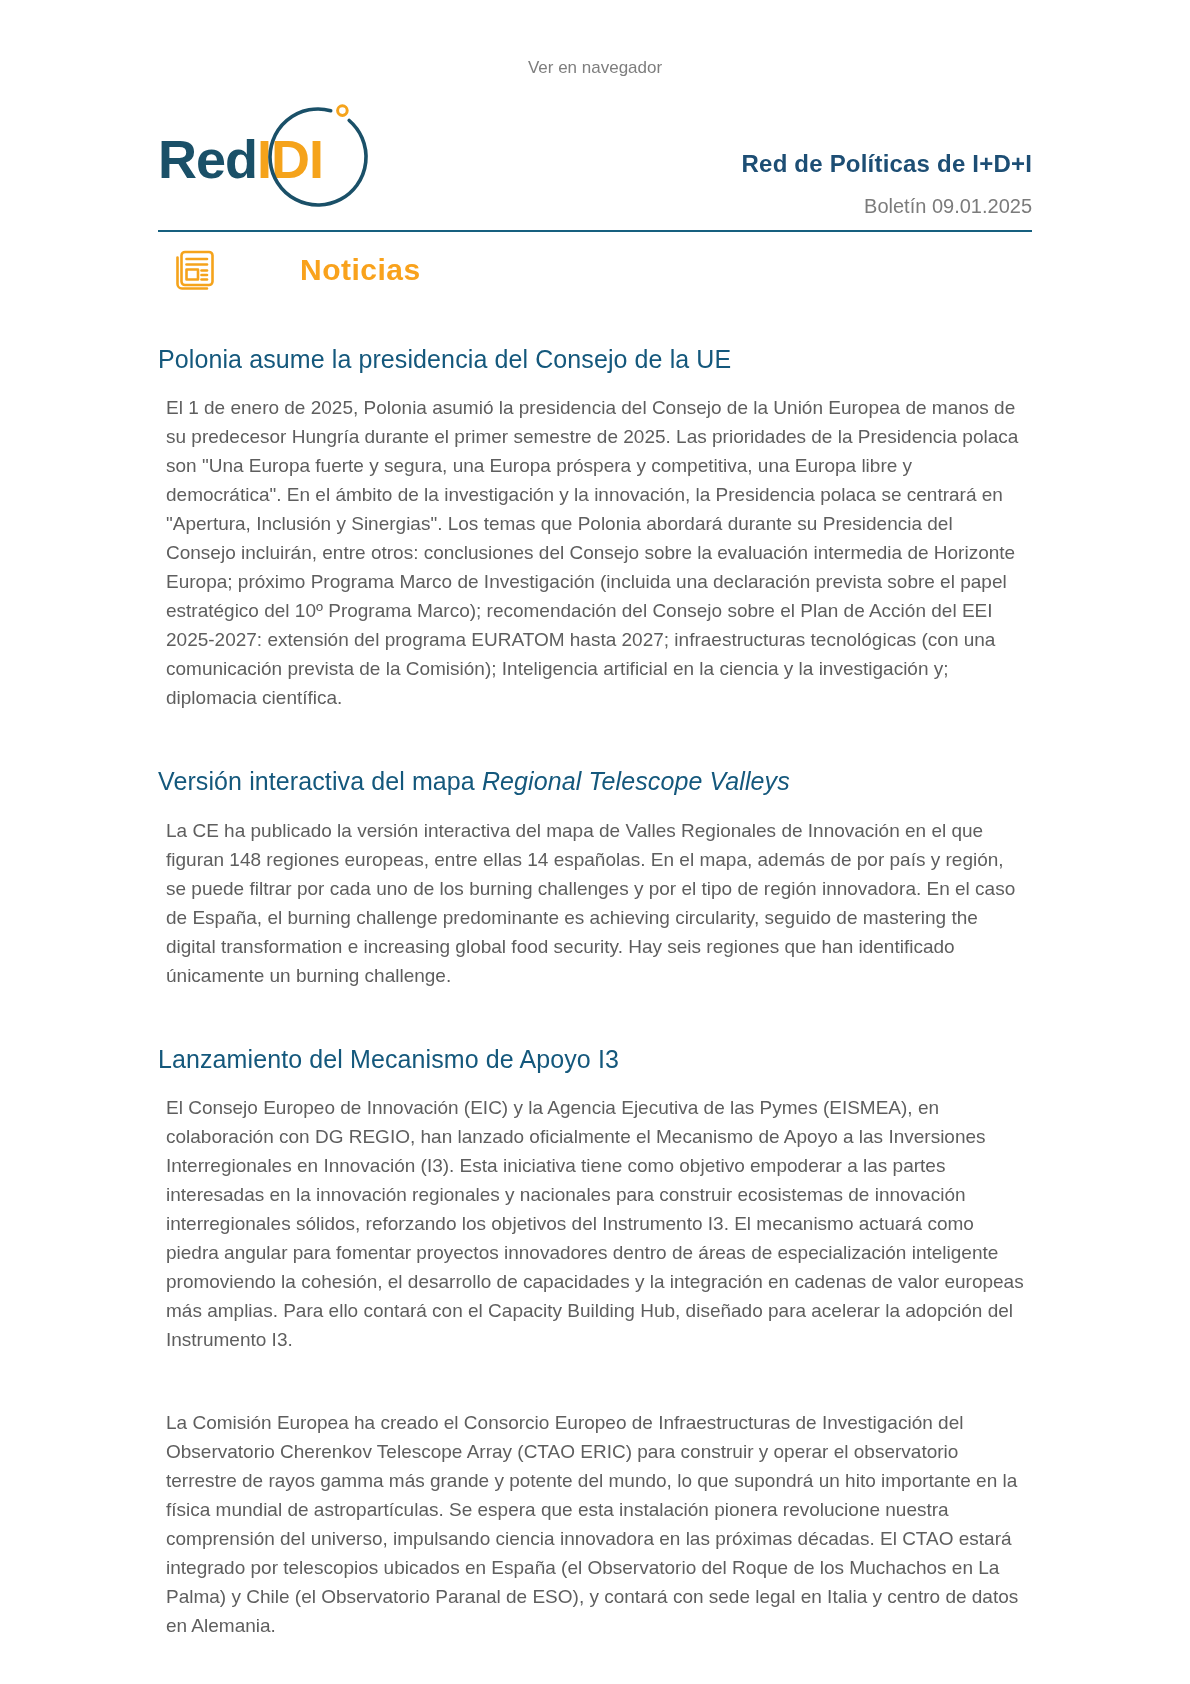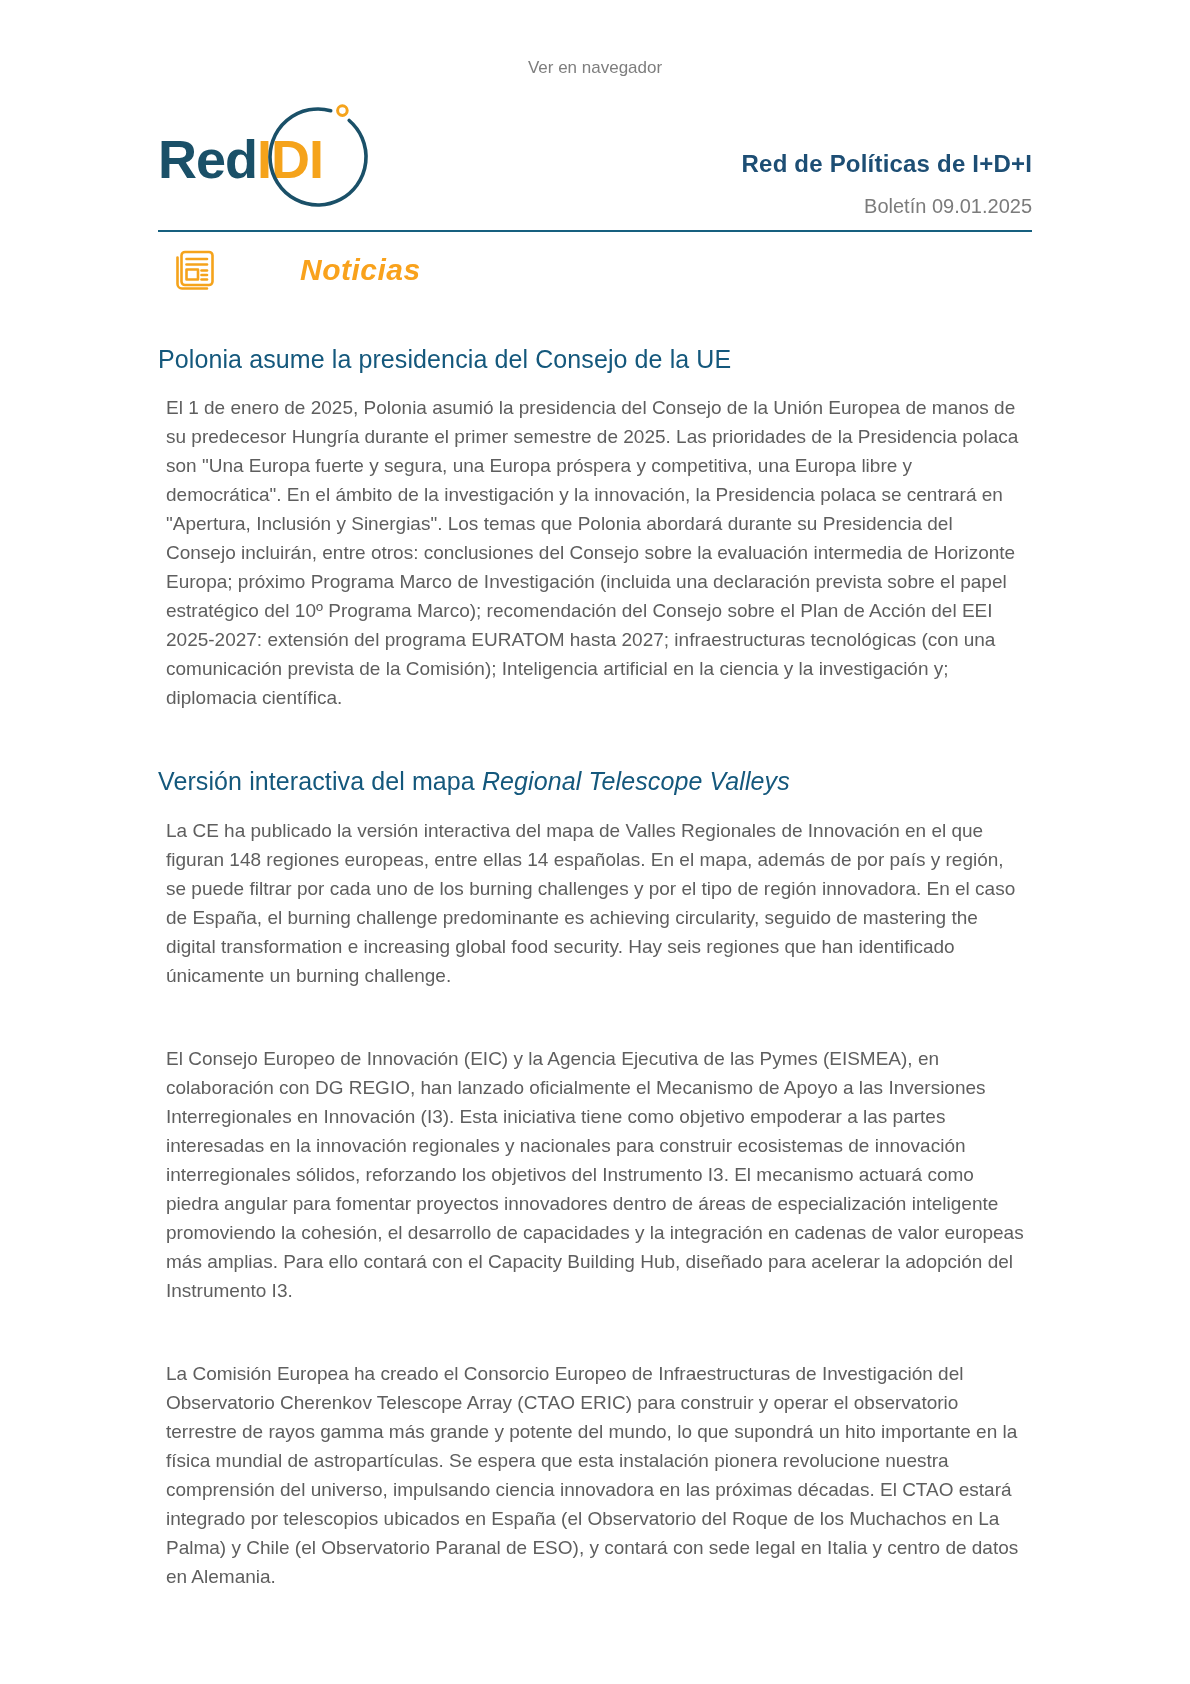--- a/index.html
+++ b/index.html
@@ -74,21 +74,20 @@
     align-items: center;
     padding-left: 12px;
   }
   .news-icon { display: inline-flex; }
   .news-title {
     font-size: 30px;
     font-weight: 600;
     color: #f9a21c;
     letter-spacing: 0.5px;
     margin: 0 0 0 84px;
-    font-style: italic;
   }
 
   
   .article { margin-top: 54px; }
   .article:first-of-type { margin-top: 52px; }
   .article h2 {
     font-size: 25px;
     font-weight: 400;
     color: #14587c;
     letter-spacing: 0.1px;
@@ -150,20 +149,21 @@
     <h2><span>Polonia asume la presidencia del Consejo de la UE</span><span class="it"></span></h2>
     <p>El 1 de enero de 2025, Polonia asumió la presidencia del Consejo de la Unión Europea de manos de su predecesor Hungría durante el primer semestre de 2025. Las prioridades de la Presidencia polaca son "Una Europa fuerte y segura, una Europa próspera y competitiva, una Europa libre y democrática". En el ámbito de la investigación y la innovación, la Presidencia polaca se centrará en "Apertura, Inclusión y Sinergias". Los temas que Polonia abordará durante su Presidencia del Consejo incluirán, entre otros: conclusiones del Consejo sobre la evaluación intermedia de Horizonte Europa; próximo Programa Marco de Investigación (incluida una declaración prevista sobre el papel estratégico del 10º Programa Marco); recomendación del Consejo sobre el Plan de Acción del EEI 2025-2027: extensión del programa EURATOM hasta 2027; infraestructuras tecnológicas (con una comunicación prevista de la Comisión); Inteligencia artificial en la ciencia y la investigación y; diplomacia científica.</p>
   </section>
 
   <section class="article">
     <h2><span>Versión interactiva del mapa </span><span class="it">Regional Telescope Valleys</span></h2>
     <p>La CE ha publicado la versión interactiva del mapa de Valles Regionales de Innovación en el que figuran 148 regiones europeas, entre ellas 14 españolas. En el mapa, además de por país y región, se puede filtrar por cada uno de los burning challenges y por el tipo de región innovadora. En el caso de España, el burning challenge predominante es achieving circularity, seguido de mastering the digital transformation e increasing global food security. Hay seis regiones que han identificado únicamente un burning challenge.</p>
   </section>
 
   <section class="article">
+    <h2><span>Lanzamiento del Mecanismo de Apoyo I3</span><span class="it"></span></h2>
     <p>El Consejo Europeo de Innovación (EIC) y la Agencia Ejecutiva de las Pymes (EISMEA), en colaboración con DG REGIO, han lanzado oficialmente el Mecanismo de Apoyo a las Inversiones Interregionales en Innovación (I3). Esta iniciativa tiene como objetivo empoderar a las partes interesadas en la innovación regionales y nacionales para construir ecosistemas de innovación interregionales sólidos, reforzando los objetivos del Instrumento I3. El mecanismo actuará como piedra angular para fomentar proyectos innovadores dentro de áreas de especialización inteligente promoviendo la cohesión, el desarrollo de capacidades y la integración en cadenas de valor europeas más amplias. Para ello contará con el Capacity Building Hub, diseñado para acelerar la adopción del Instrumento I3.</p>
   </section>
 
   <section class="article">
     <p>La Comisión Europea ha creado el Consorcio Europeo de Infraestructuras de Investigación del Observatorio Cherenkov Telescope Array (CTAO ERIC) para construir y operar el observatorio terrestre de rayos gamma más grande y potente del mundo, lo que supondrá un hito importante en la física mundial de astropartículas. Se espera que esta instalación pionera revolucione nuestra comprensión del universo, impulsando ciencia innovadora en las próximas décadas. El CTAO estará integrado por telescopios ubicados en España (el Observatorio del Roque de los Muchachos en La Palma) y Chile (el Observatorio Paranal de ESO), y contará con sede legal en Italia y centro de datos en Alemania.</p>
   </section>
 
 </div>
 
 </body></html>

